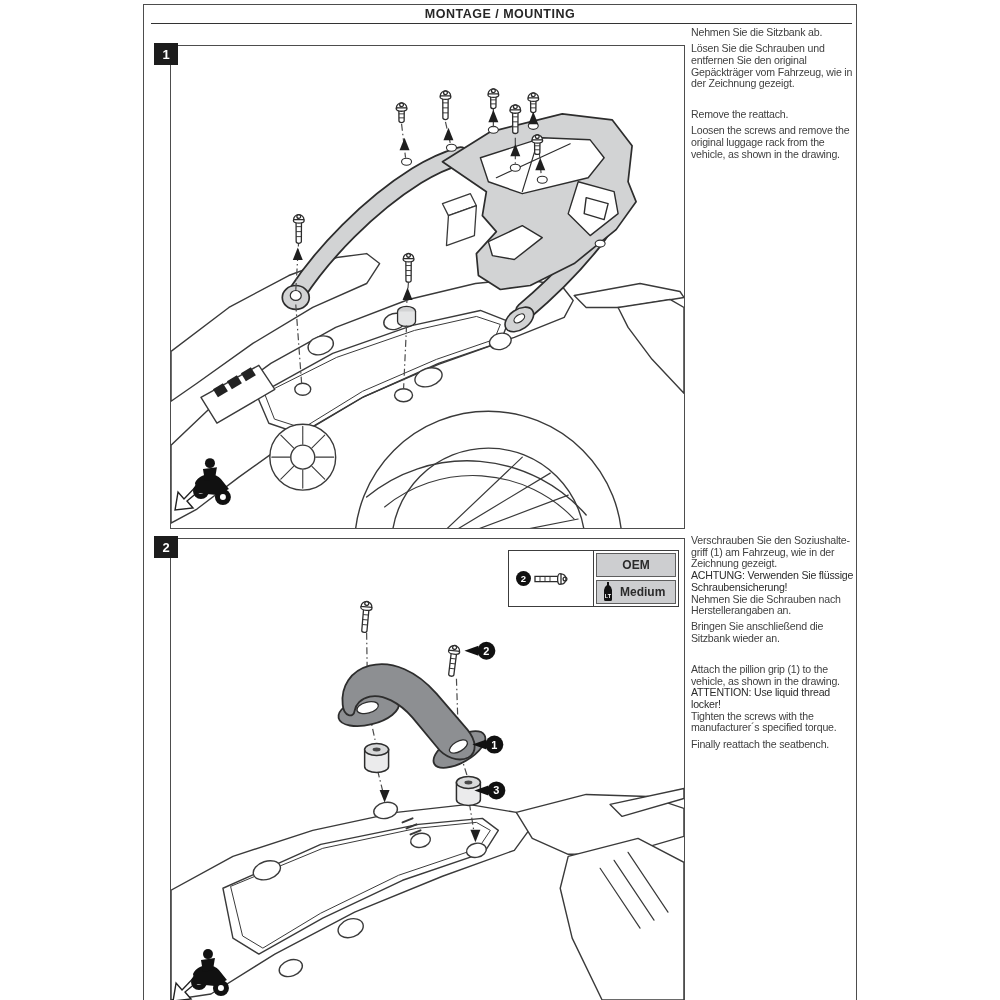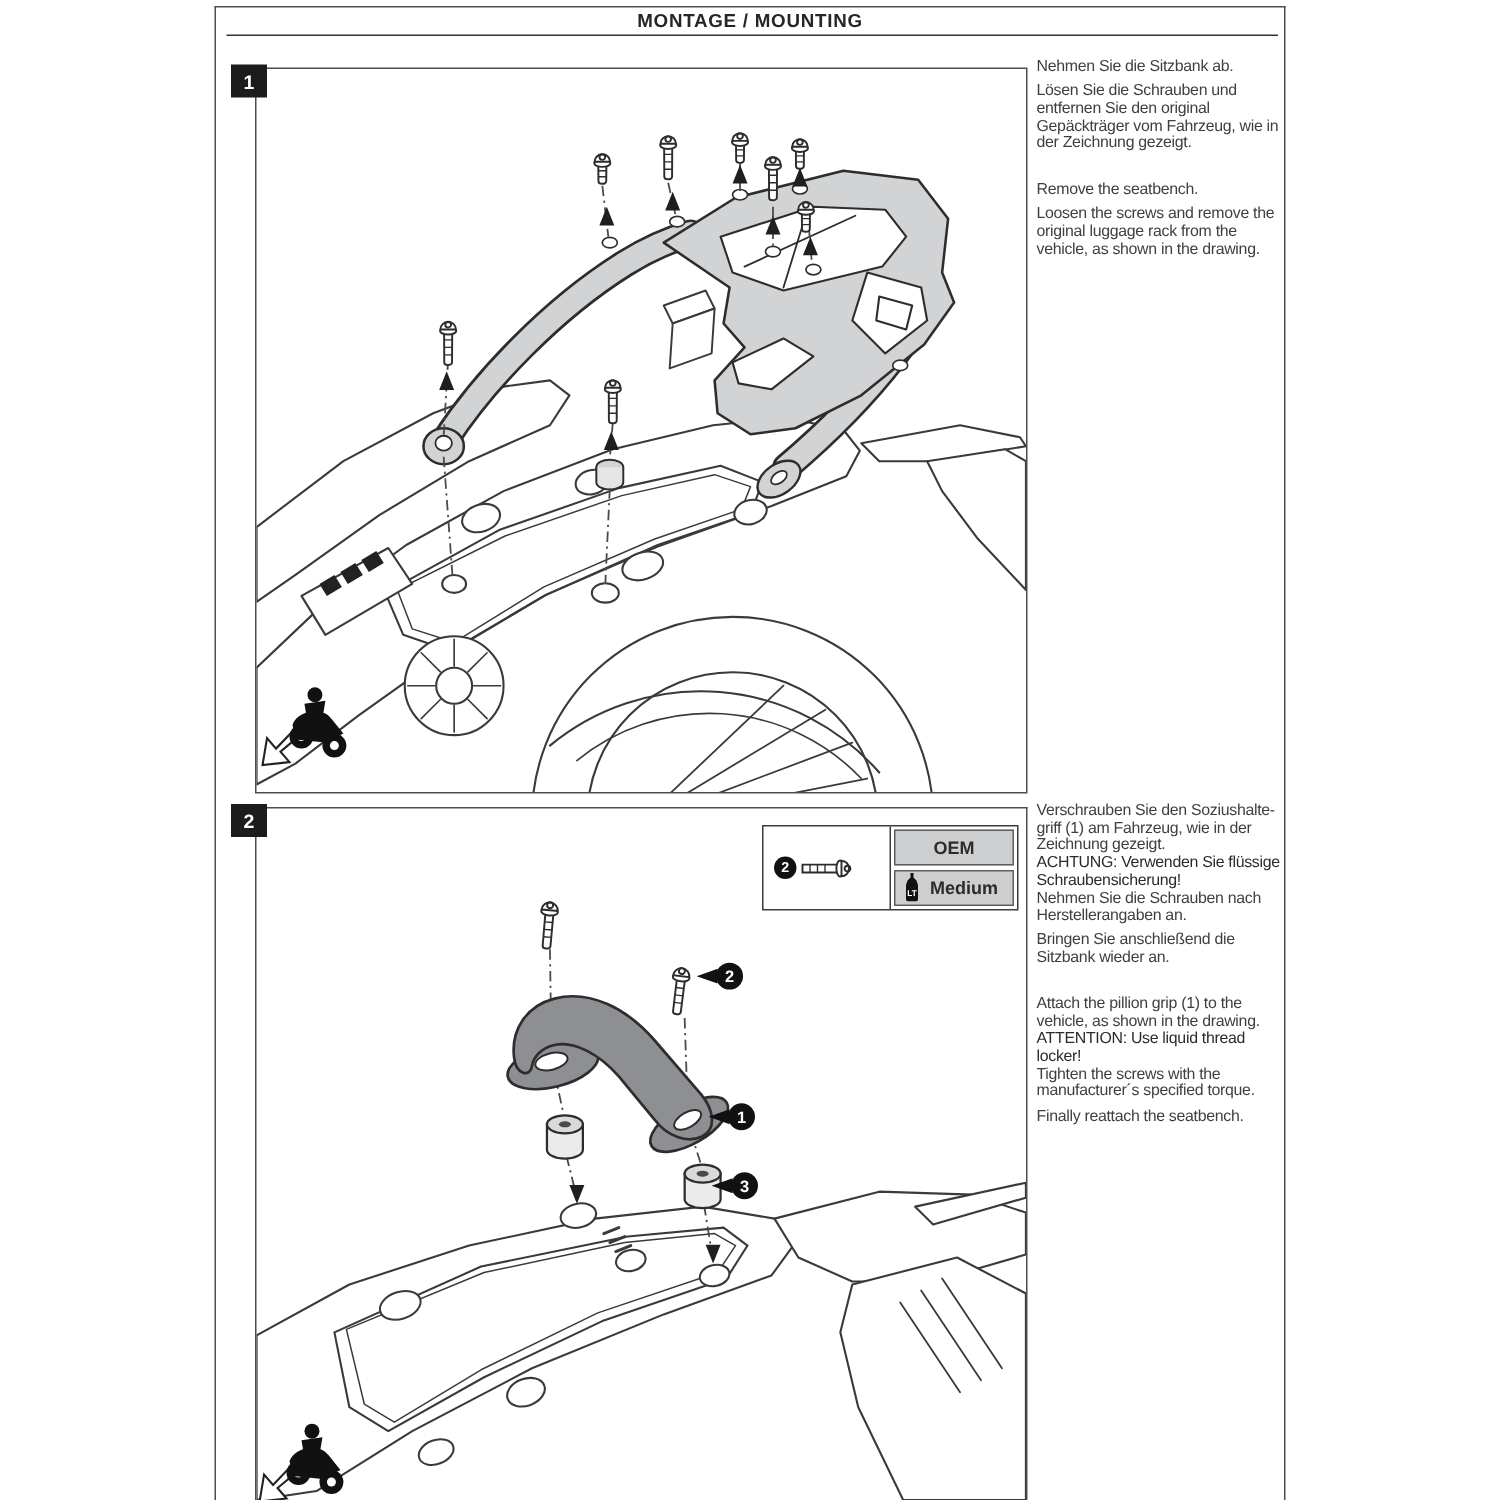--- a/index.html
+++ b/index.html
@@ -12,21 +12,21 @@
   .header-rule{position:absolute;left:151px;top:23px;width:701px;border-top:1.7px solid #333;}
   .badge{position:absolute;width:24px;height:22px;background:#1c1c1c;color:#fff;
          font-size:13px;font-weight:bold;display:flex;align-items:center;justify-content:center;z-index:5;}
   #badge1{left:154px;top:43px;}
   #badge2{left:154px;top:536px;}
   .panel{position:absolute;border:1.6px solid #4d4d4d;background:#fff;box-sizing:border-box;}
   #panel1{left:170px;top:45px;width:515px;height:484px;}
   #panel2{left:170px;top:538px;width:515px;height:462px;border-bottom:none;}
   .panel svg.draw{position:absolute;left:0;top:0;width:100%;height:100%;}
   .textcol{position:absolute;width:170px;font-size:10.6px;line-height:11.7px;letter-spacing:-.2px;}
-  #textcol1{left:691px;top:39px;}
+  #textcol1{left:691px;top:27px;}
   #textcol2{left:691px;top:535px;}
   .p{margin:4.5px 0 0 0;}
   .p:first-child{margin-top:0;}
   .p.tight{margin-top:0;}
   .p.gap{margin-top:19px;}
   .p.b{font-weight:normal;color:#2b2b2b;}
   
   .oem-box{position:absolute;left:337px;top:11px;width:171px;height:57px;background:#fff;
            border:1.6px solid #3c3c3c;box-sizing:border-box;display:flex;z-index:4;}
   .oem-left{width:84px;border-right:1.4px solid #3c3c3c;display:flex;align-items:center;position:relative;}
@@ -197,21 +197,21 @@
         <path d="M20,32 C24,22 40,20 46,28 L54,38 L42,44 L22,42 Z" fill="#111"></path>
         <circle cx="35" cy="12" r="5" fill="#111"></circle>
         <path d="M28,18 L42,16 L40,28 L30,30 Z" fill="#111"></path>
       </g>
     </svg>
   </div>
 
   <div class="textcol" id="textcol1">
     <div class="p">Nehmen Sie die Sitzbank ab.</div>
     <div class="p">Lösen Sie die Schrauben und entfernen Sie den original Gepäckträger vom Fahrzeug, wie in der Zeichnung gezeigt.</div>
-    <div class="p gap">Remove the seatbench.</div>
+    <div class="p gap">Remove the reattach.</div>
     <div class="p">Loosen the screws and remove the original luggage rack from the vehicle, as shown in the drawing.</div>
   </div>
 
   <div class="badge" id="badge2">2</div>
 
   <div class="panel" id="panel2">
     <svg class="draw" viewBox="0 0 514 462">
       <defs>
         <g id="scr-long2" stroke="#2d2d2d" stroke-width="1.3" fill="#fff">
           <path d="M-2.7,4 L-2.6,26 A2.6,1.7 0 0 0 2.6,26 L2.7,4 Z"></path>

